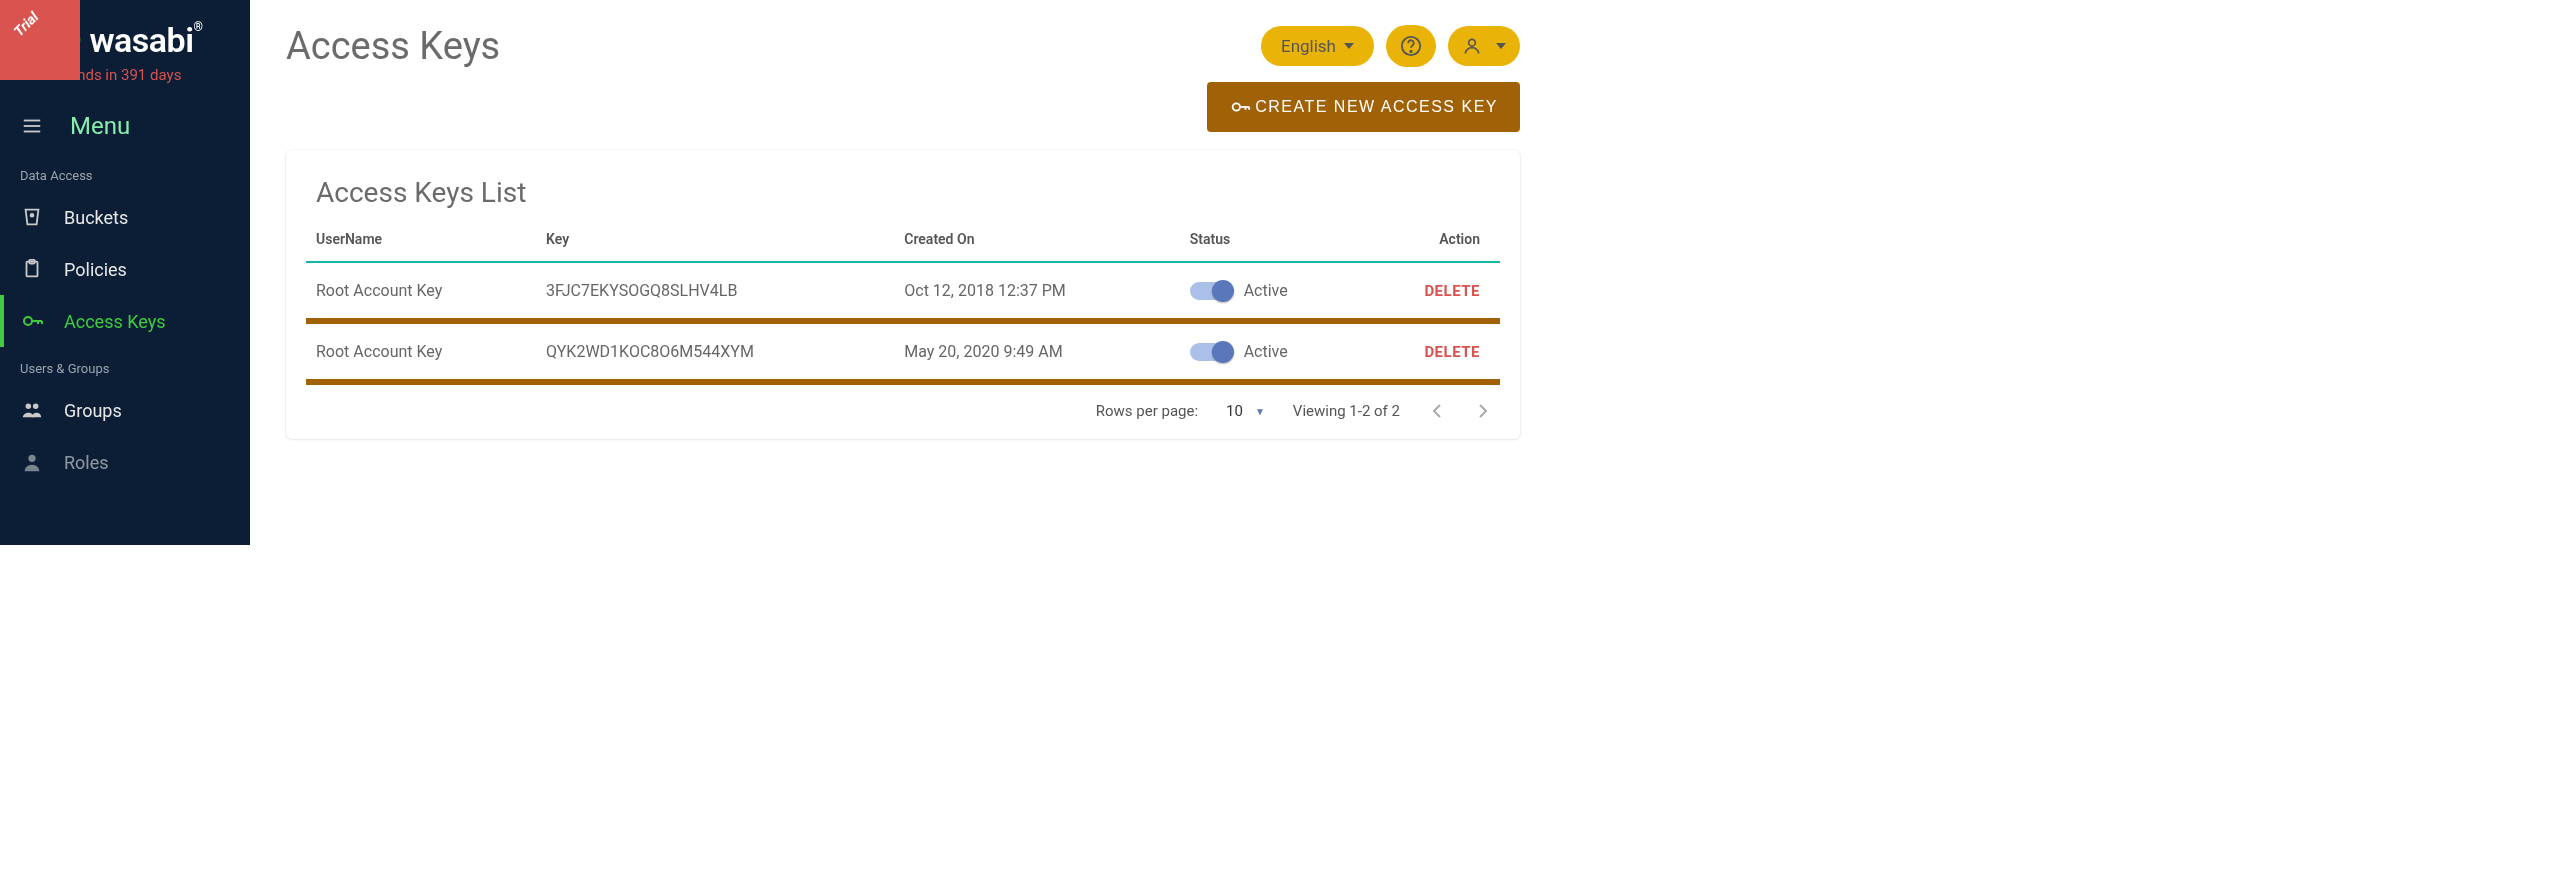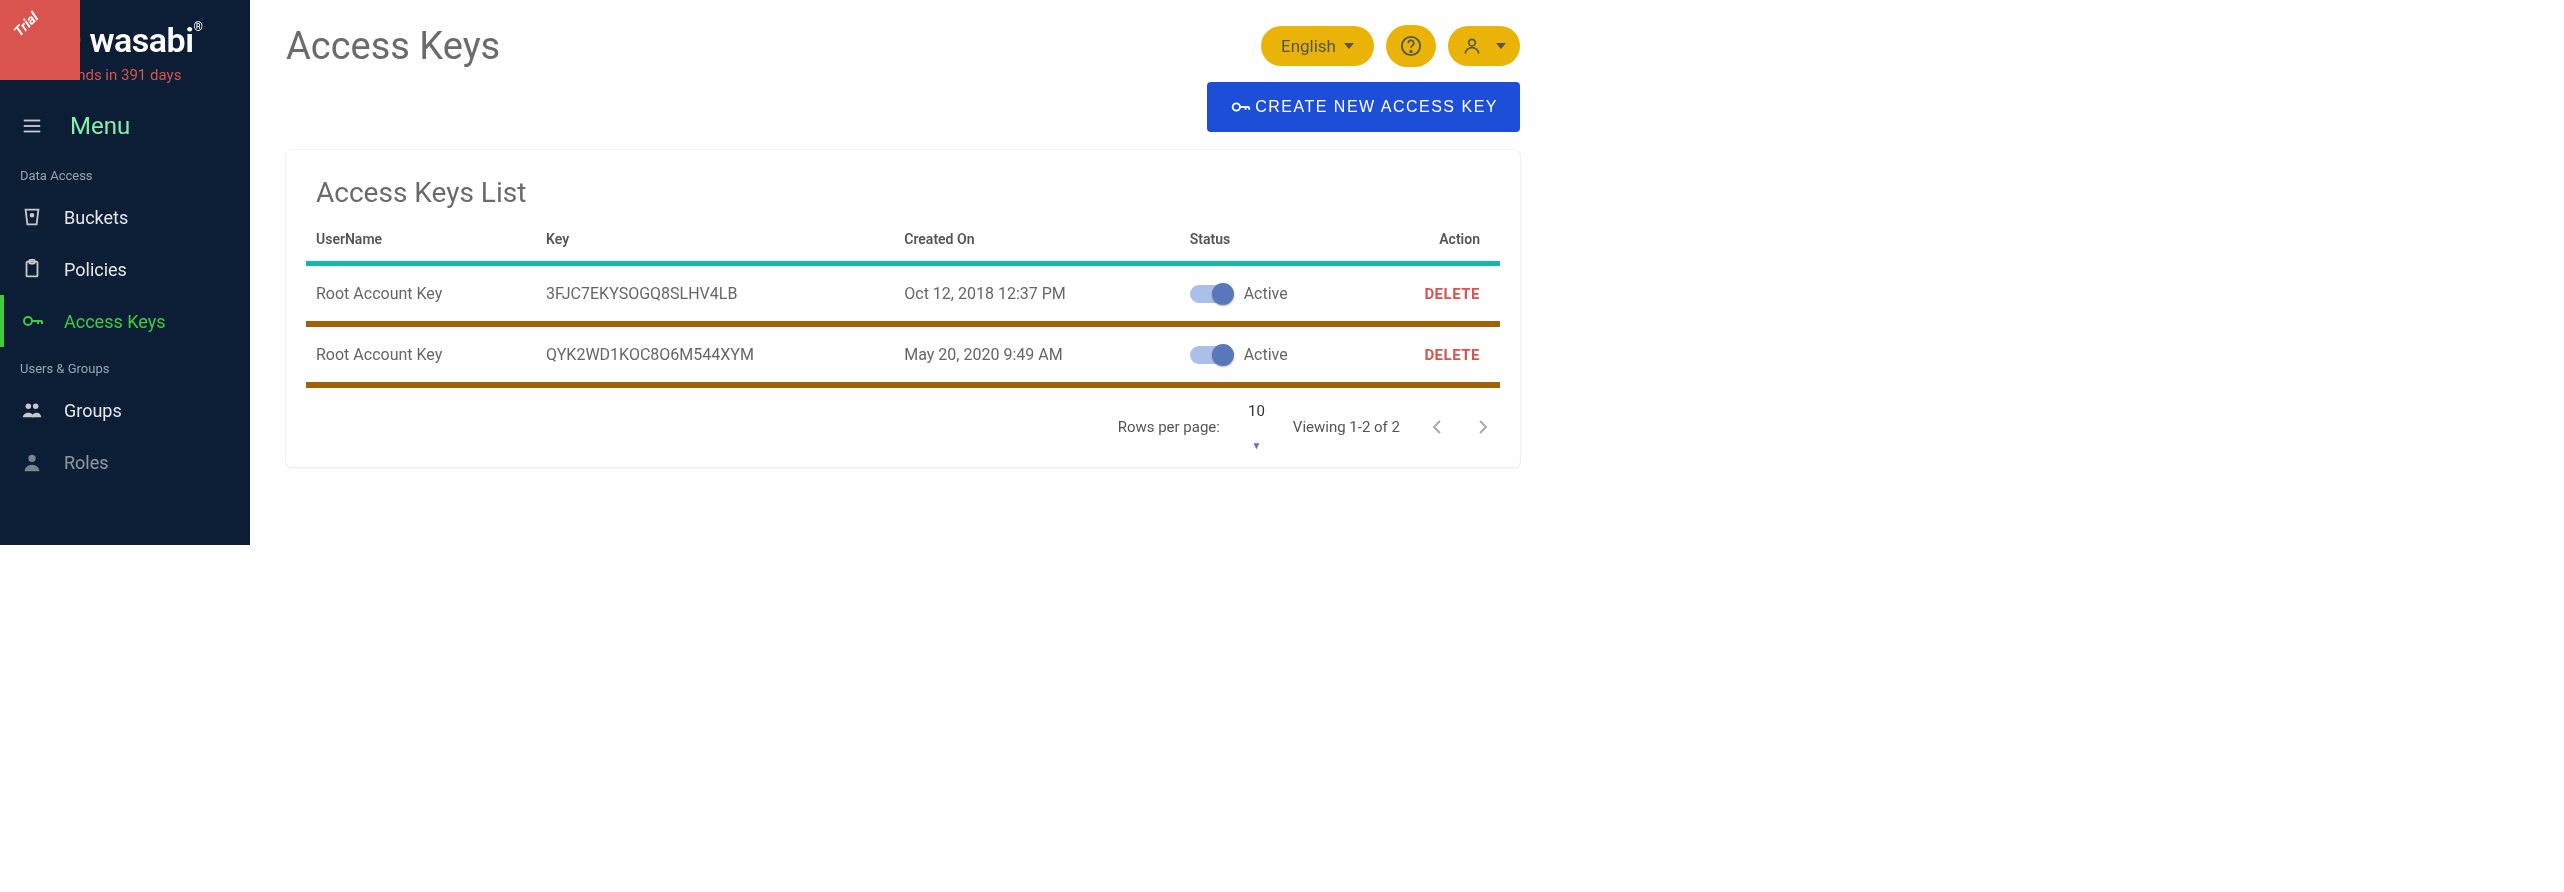--- a/index.html
+++ b/index.html
@@ -23,37 +23,37 @@
 .nav-icon { width: 24px; height: 24px; display:flex; align-items:center; justify-content:center; }
 
 
 .main { flex: 1; background: #fff; padding: 0; }
 .topbar { display: flex; align-items: center; justify-content: space-between; padding: 24px 36px 10px; }
 .page-title { font-size: 38px; font-weight: 400; color: #6b6b6b; }
 .topbar-right { display: flex; align-items: center; gap: 12px; }
 .pill { background: #eab308; border-radius: 24px; padding: 10px 20px; display:flex; align-items:center; gap:8px; cursor:pointer; color:#555; font-size:17px; }
 .pill.icon-only { padding: 10px 14px; }
 .action-row { display:flex; justify-content:flex-end; padding: 4px 36px 18px; }
-.primary-btn { background: #1d4ed8; color:#fff; border:none; border-radius:4px; padding: 14px 22px; font-size:16px; letter-spacing:1.5px; font-weight:500; cursor:pointer; display:flex; align-items:center; gap:4px; }
+.primary-btn { background: #a16207; color:#fff; border:none; border-radius:4px; padding: 14px 22px; font-size:16px; letter-spacing:1.5px; font-weight:500; cursor:pointer; display:flex; align-items:center; gap:4px; }
 
 
 .card { margin: 0 36px 20px; background:#fff; border-radius:6px; box-shadow: 0 1px 3px rgba(0,0,0,0.08), 0 0 0 1px rgba(0,0,0,0.03); padding: 26px 0 10px; }
 .card-title { font-size: 28px; color:#6b6b6b; font-weight:400; padding: 0 30px 8px; }
 table { width: calc(100% - 40px); margin: 0 20px; border-collapse: collapse; }
-th { text-align:left; font-size:14px; color:#555; font-weight:600; padding: 14px 10px; border-bottom:5px solid #14b8a6; }
+th { text-align:left; font-size:14px; color:#555; font-weight:600; padding: 14px 10px; border-bottom:2px solid #14b8a6; }
 td { font-size:16px; color:#666; padding: 18px 10px; border-bottom:6px solid #a16207; }
 tr.body-row:first-child td { border-top:2px solid #ddd; }
 .toggle { width:42px; height:18px; background:#aac0e8; border-radius:10px; position:relative; display:inline-block; vertical-align:middle; margin-right:12px; cursor:pointer; }
 .toggle::after { content:""; position:absolute; right:-2px; top:-2px; width:22px; height:22px; background:#5a77bc; border-radius:50%; box-shadow:0 1px 2px rgba(0,0,0,0.3); }
 .status-cell { display:flex; align-items:center; }
 .delete-link { color:#d9534f; font-weight:700; letter-spacing:0.5px; cursor:pointer; font-size:15px; }
 th.action-h, td.action-c { text-align:right; padding-right:20px; }
 
 .pagination { display:flex; justify-content:flex-end; align-items:center; gap:28px; padding: 14px 28px 6px; color:#555; font-size:15px; }
-.rows-select { display:flex; align-items:center; gap:20px; color:#333; cursor:pointer;flex-direction:column; }
+.rows-select { display:flex; align-items:center; gap:12px; color:#333; cursor:pointer; }
 .rows-select .caret { color:#5a77bc; font-size:10px; }
 .page-arrow { color:#aaa; cursor:pointer; padding:4px; font-size:18px; }
 
 svg { display:block; }
 </style>
 </head>
 <body>
 
 <div class="app">
   <aside class="sidebar">

